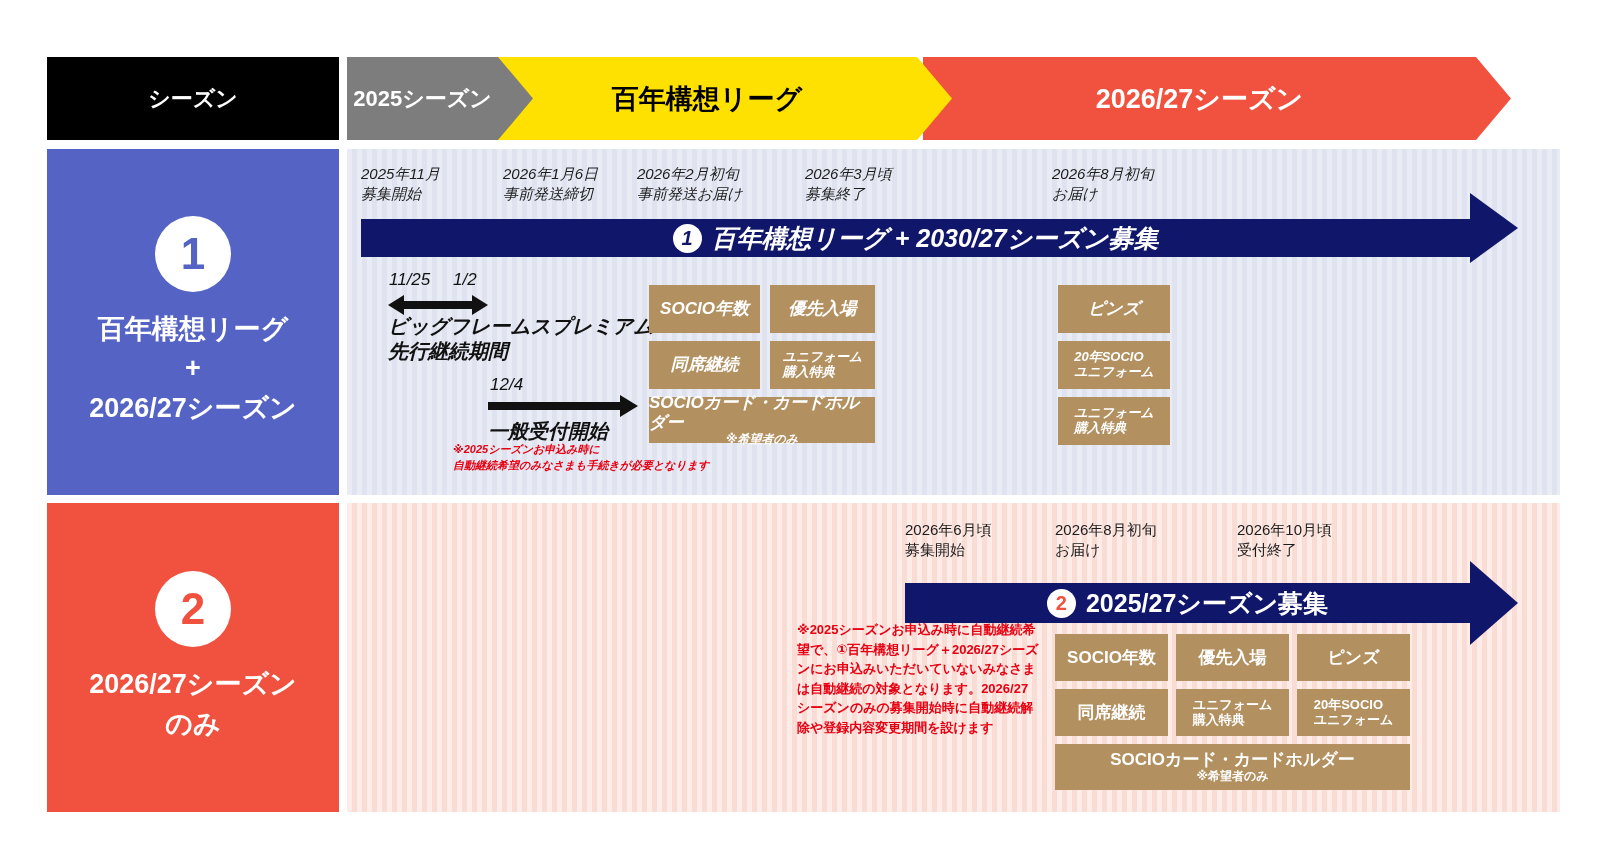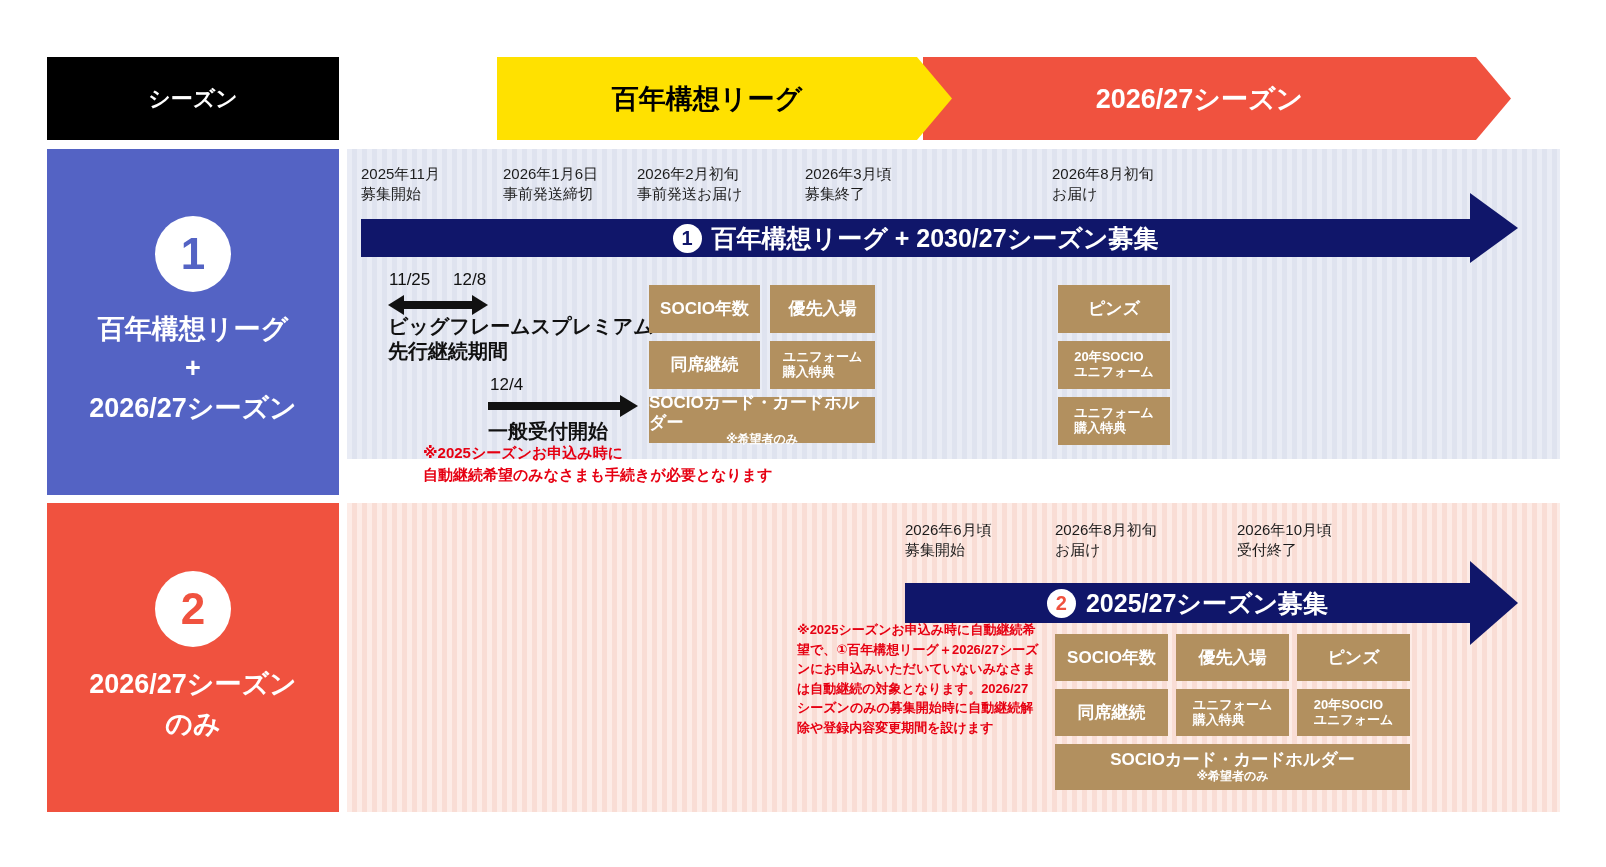--- a/index.html
+++ b/index.html
@@ -29,22 +29,22 @@
   .side-1{top:137px; height:346px; background:var(--blue);}
   .side-2{top:491px; height:309px; background:var(--red);}
   .num-circle{width:76px; height:76px; border-radius:50%; background:#fff;
     display:flex; align-items:center; justify-content:center; font-size:44px; font-weight:bold;}
   .side-1 .num-circle{color:var(--blue);}
   .side-2 .num-circle{color:var(--red);}
   .side-title{font-size:27px; font-weight:bold; line-height:1.45;}
 
   
   .panel{position:absolute; left:347px; width:1213px;}
-  .panel-1{top:137px; height:310px;
-    background:repeating-linear-gradient(to right, var(--stripe1a) 0 5px, var(--stripe1b) 5px 10px);}
+  .panel-1{top:137px; height:346px;
+    background:repeating-linear-gradient(to right, var(--stripe1a) 0 5px, var(--stripe1b) 5px 10px);font-style:italic;}
   .panel-2{top:491px; height:309px;
     background:repeating-linear-gradient(to right, var(--stripe2a) 0 5px, var(--stripe2b) 5px 10px);}
 
   .ms{position:absolute; top:15px; color:#1c1c1c; font-size:15px; line-height:1.35; font-weight:500;}
   .panel-2 .ms{top:17px;}
 
   
   .tl-bar{position:absolute; background:var(--navy); color:#fff; display:flex; align-items:center;
     justify-content:center; gap:10px; font-size:25px; font-weight:bold;}
   .tl-head{position:absolute; width:0; height:0;}
@@ -79,29 +79,30 @@
   .col-b{position:absolute; left:711px; top:136px; display:grid; grid-template-columns:112px;
     grid-auto-rows:48px; gap:8px;}
   .wide-a{position:absolute; left:302px; top:248px; width:226px; height:46px;}
   .grid-2{position:absolute; left:708px; top:131px; display:grid; grid-template-columns:113px 113px 113px;
     grid-auto-rows:47px; gap:8px;}
   .wide-2{position:absolute; left:708px; top:241px; width:355px; height:46px;}
   .benefit .note{font-size:12px; font-weight:bold; margin-top:1px;}
 
   
   .red-note{position:absolute; color:var(--note-red); font-weight:bold;}
-  .note-1{left:76px; top:293px; font-size:15px; line-height:1.45;}
+  .note-1{left:106px; top:293px; font-size:11px; line-height:1.45;}
   .note-2{left:450px; top:117px; width:296px; font-size:13px; line-height:1.5; text-align:left;}
 </style>
 </head>
 <body>
 
 <div class="stage">
 
   <div class="hdr-black">シーズン</div>
+  <div class="chev chev-gray">2025シーズン</div>
   <div class="chev chev-yellow">百年構想リーグ</div>
   <div class="chev chev-red">2026/27シーズン</div>
 
   <div class="side side-1">
     <div class="num-circle">1</div>
     <div class="side-title ml">百年構想リーグ
 +
 2026/27シーズン</div>
   </div>
 
@@ -127,21 +128,21 @@
       <div>お届け</div>
     </div>
 
     <div class="tl-bar p1-bar">
       <span class="badge badge-1">1</span>
       <span>百年構想リーグ + 2030/27シーズン募集</span>
     </div>
     <div class="tl-head p1-head"></div>
 
     <div class="small-date" style="left:42px; top:121px">11/25</div>
-    <div class="small-date" style="left:106px; top:121px">12/8</div>
+    <div class="small-date" style="left:106px; top:121px">1/2</div>
     <div class="dbl-arrow">
       <span class="t-l"></span>
         <span class="mid"></span>
         <span class="t-r"></span>
     </div>
     <div class="blk-label ml" style="left:41px; top:165px">ビッグフレームスプレミアム
 先行継続期間</div>
 
     <div class="small-date" style="left:143px; top:226px">12/4</div>
     <div class="sgl-arrow">

